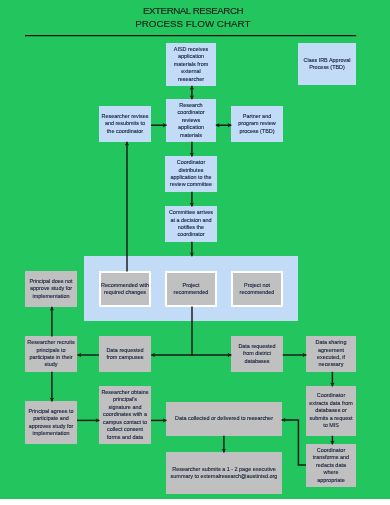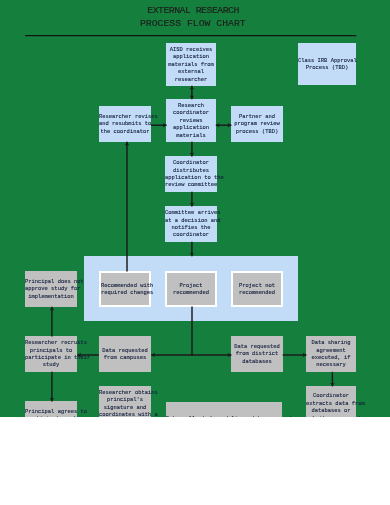--- a/index.html
+++ b/index.html
@@ -1,20 +1,20 @@
 <!DOCTYPE html>
 <html><head>
 <meta charset="utf-8">
 <title>External Research Process Flow Chart</title>
 <style>
   html,body{margin:0;padding:0;background:#ffffff;}
   body{width:390px;height:505px;overflow:hidden;
        font-family:"Liberation Sans","DejaVu Sans",sans-serif;
        -webkit-font-smoothing:antialiased;}
-  #page{position:relative;width:390px;height:417px;background:#15803d;overflow:hidden;font-family:Liberation Mono, monospace;}
+  #page{position:relative;width:390px;height:499px;background:#22c55e;overflow:hidden;}
 
   
   #title-block{position:absolute;left:-2.2px;top:4.3px;width:390px;text-align:center;}
   #title-block .tline{font-size:9.8px;line-height:13px;color:#1c1c1c;white-space:nowrap;
        -webkit-text-stroke:0.12px #1c1c1c;}
   #title-block .tline1{letter-spacing:-0.50px;margin-left:0.50px;}
   #title-block .tline2{letter-spacing:0px;margin-left:0px;}
   #title-rule{position:absolute;left:0;top:0;width:390px;height:42px;}
 
   

